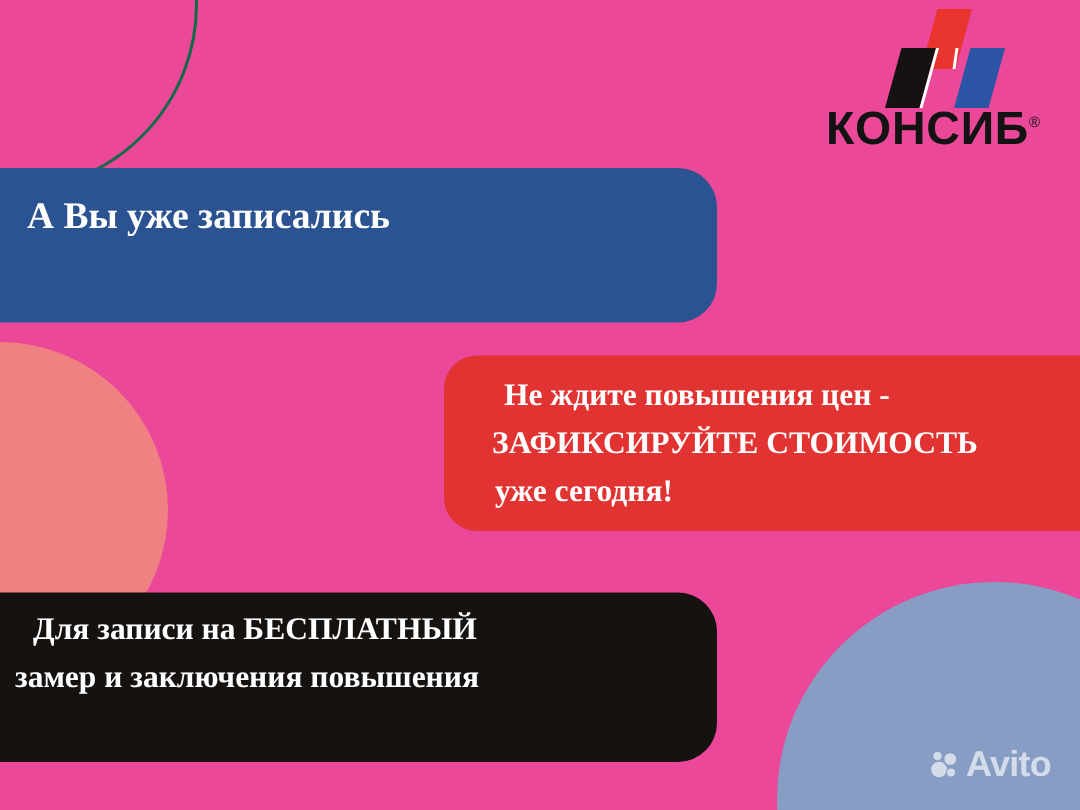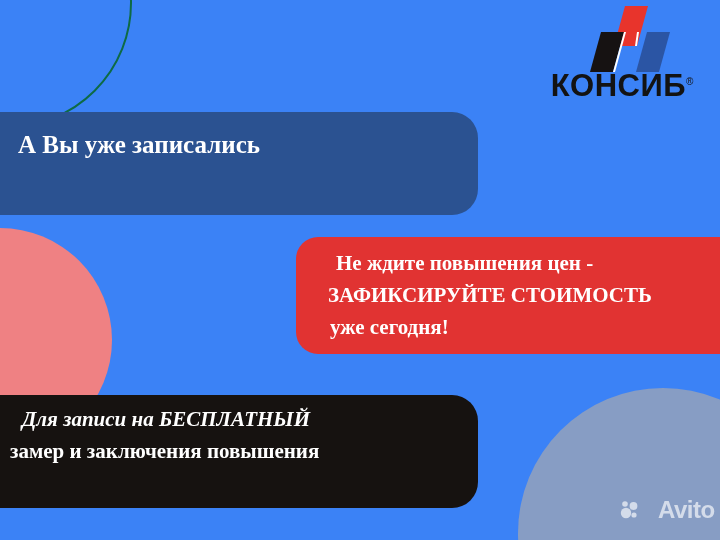--- a/index.html
+++ b/index.html
@@ -5,21 +5,21 @@
   html, body {
     margin: 0;
     padding: 0;
     background: #ffffff;
   }
   #poster {
     position: relative;
     width: 720px;
     height: 540px;
     overflow: hidden;
-    background: #3b82f6;
+    background: #ec4899;
     font-family: "Liberation Serif", "DejaVu Serif", serif;
   }
 
   
   .shape { position: absolute; border-radius: 50%; }
 
   #green-ring {
     left: -118px;
     top: -122px;
     width: 246px;
@@ -116,30 +116,30 @@
     left: -30px;
     top: 395px;
     width: 508px;
     height: 113px;
     background: #161210;
     border-radius: 0 26px 26px 0;
     padding: 8px 0 0 40px;
     font-size: 21px;
     line-height: 32px;
   }
-  #banner-black .line-1 { padding-left: 12px; font-style: italic; }
+  #banner-black .line-1 { padding-left: 12px; }
 
   
   #avito-watermark {
     position: absolute;
     left: 620px;
     top: 498px;
     display: flex;
     align-items: center;
-    gap: 16px;
+    gap: 2px;
     opacity: 0.75;
   }
   #avito-wordmark {
     font-family: "Liberation Sans", "DejaVu Sans", sans-serif;
     font-size: 24px;
     font-weight: bold;
     color: #eef1f7;
     letter-spacing: -0.5px;
     line-height: 24px;
   }

